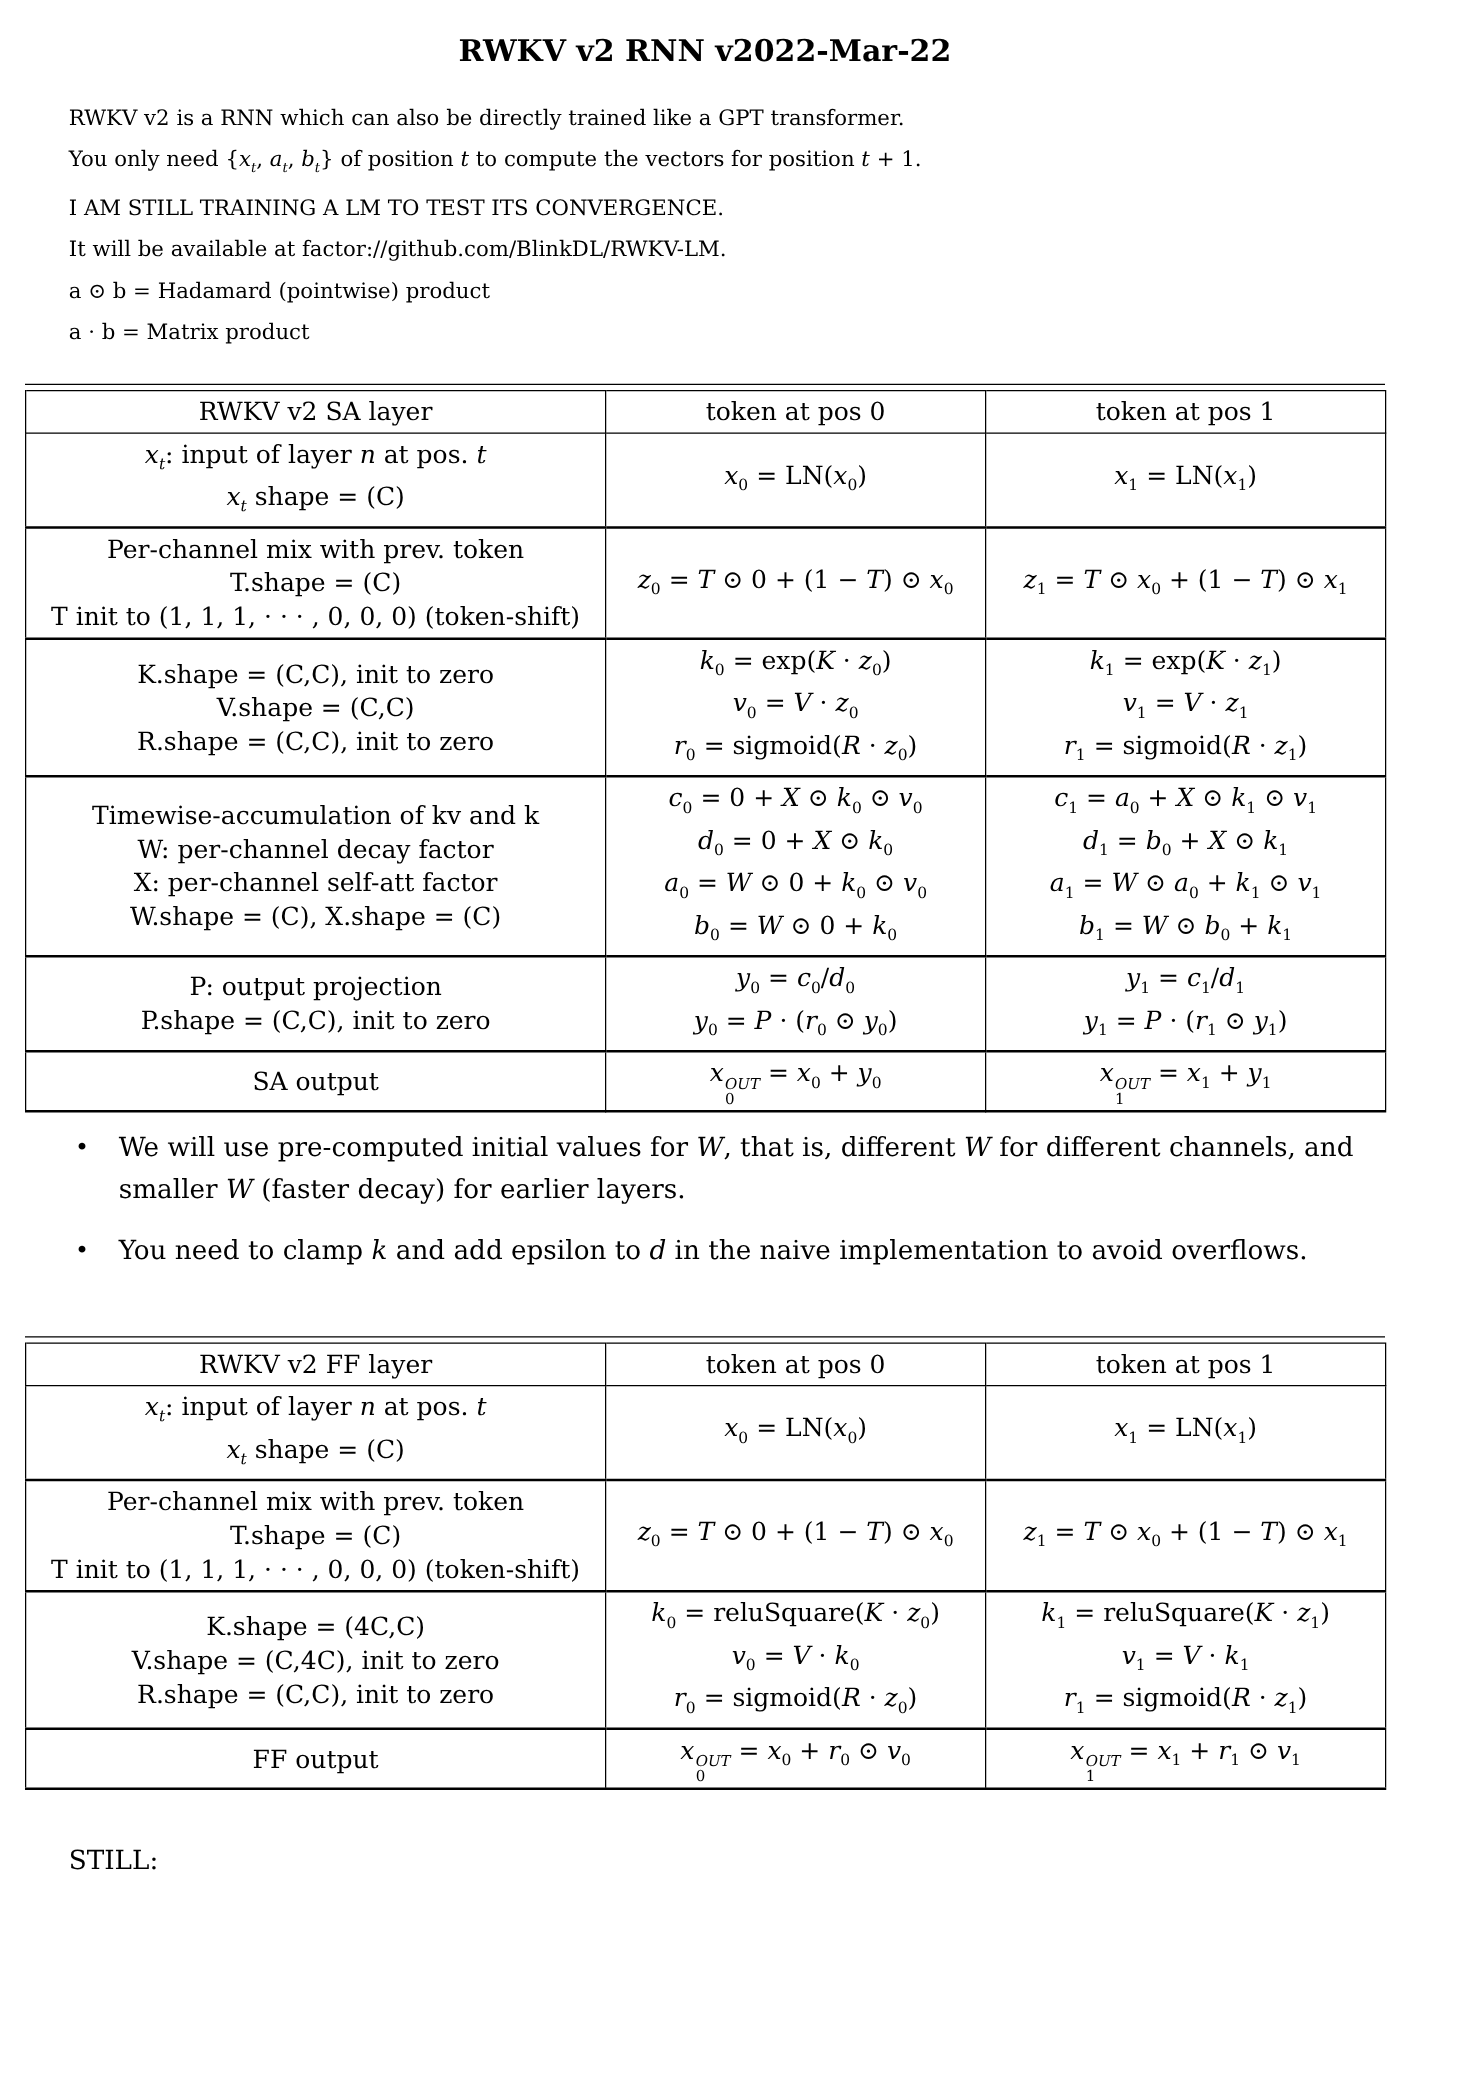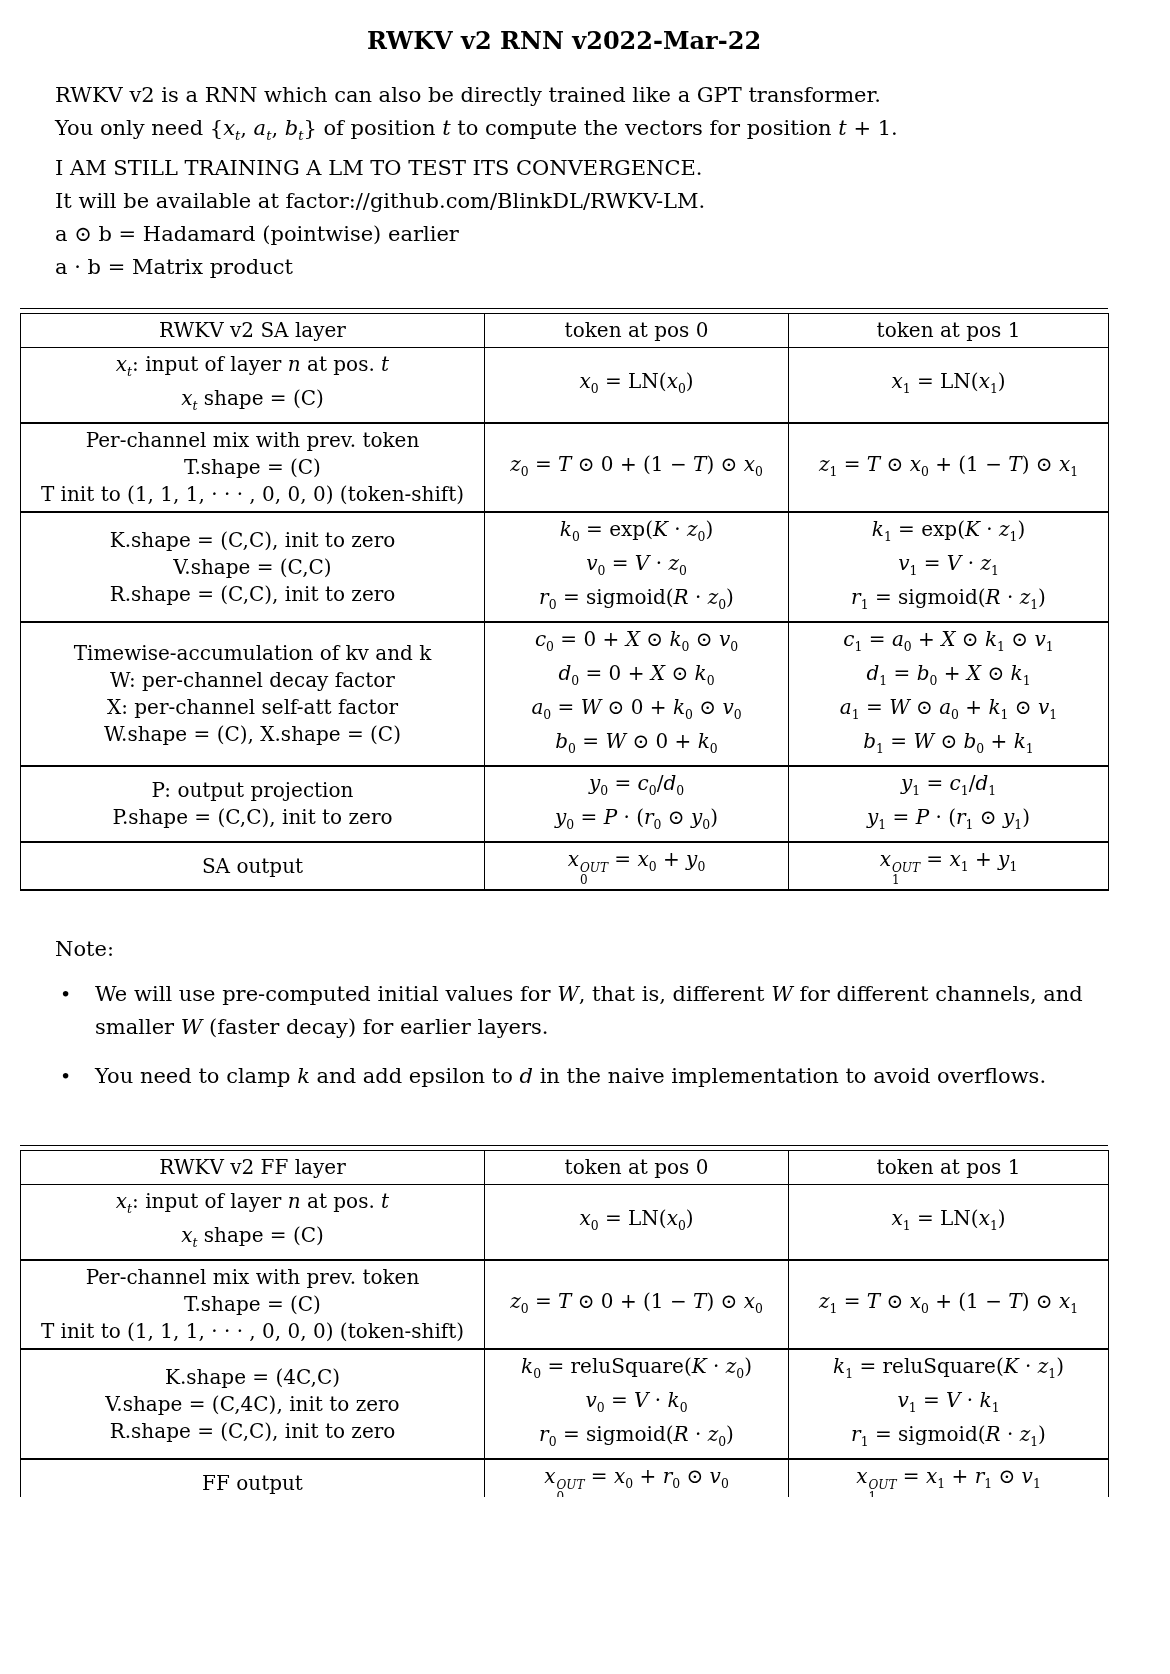--- a/index.html
+++ b/index.html
@@ -15,21 +15,21 @@
   .title {
     padding-top: 26px;
     margin-left: 20px;
     width: 1088px;
     text-align: center;
     font-size: 24px;
     font-weight: bold;
   }
   .intro {
     margin: 24px 0 0 55px;
-    font-size: 21px;
+    font-size: 17px;
     line-height: 33px;
   }
   
   .tablewrap {
     margin-left: 20px;
     width: 1088px;
     box-sizing: border-box;
     border-top: 1.5px solid #000;   
     padding-top: 4px;
   }
@@ -91,21 +91,21 @@
 
 <div class="page">
 
   <div class="title">RWKV v2 RNN v2022-Mar-22</div>
 
   <div class="intro">
     <div class="ln">RWKV v2 is a RNN which can also be directly trained like a GPT transformer.</div>
     <div class="ln">You only need {<i>x</i><sub><i>t</i></sub>, <i>a</i><sub><i>t</i></sub>, <i>b</i><sub><i>t</i></sub>} of position <i>t</i> to compute the vectors for position <i>t</i> + 1.</div>
     <div class="ln">I AM STILL TRAINING A LM TO TEST ITS CONVERGENCE.</div>
     <div class="ln">It will be available at factor://github.com/BlinkDL/RWKV-LM.</div>
-    <div class="ln">a ⊙ b = Hadamard (pointwise) earlier</div>
+    <div class="ln">a ⊙ b = Hadamard (pointwise) product</div>
     <div class="ln">a · b = Matrix product</div>
   </div>
 
   <div class="tablewrap tw-sa">
     <table class="ltx">
       <colgroup>
           <col style="width:464px">
           <col style="width:304px">
           <col style="width:320px">
         </colgroup>
@@ -205,21 +205,20 @@
           <div class="ln"><i>x</i><span class="stk">
                   <span><i>OUT</i></span>
                   <span>1</span>
                 </span> = <i>x</i><sub>1</sub> + <i>y</i><sub>1</sub></div>
         </td>
       </tr>
     </tbody>
       </table>
   </div>
 
-  <div class="sec-label note-label">Note:</div>
   <div class="bullets note">
     <div class="bullet-item">
       <span class="dot">•</span>
       <div class="btxt">We will use pre-computed initial values for <i>W</i>, that is, different <i>W</i> for different channels, and smaller <i>W</i> (faster decay) for earlier layers.</div>
     </div>
     <div class="bullet-item">
       <span class="dot">•</span>
       <div class="btxt">You need to clamp <i>k</i> and add epsilon to <i>d</i> in the naive implementation to avoid overflows.</div>
     </div>
   </div>

